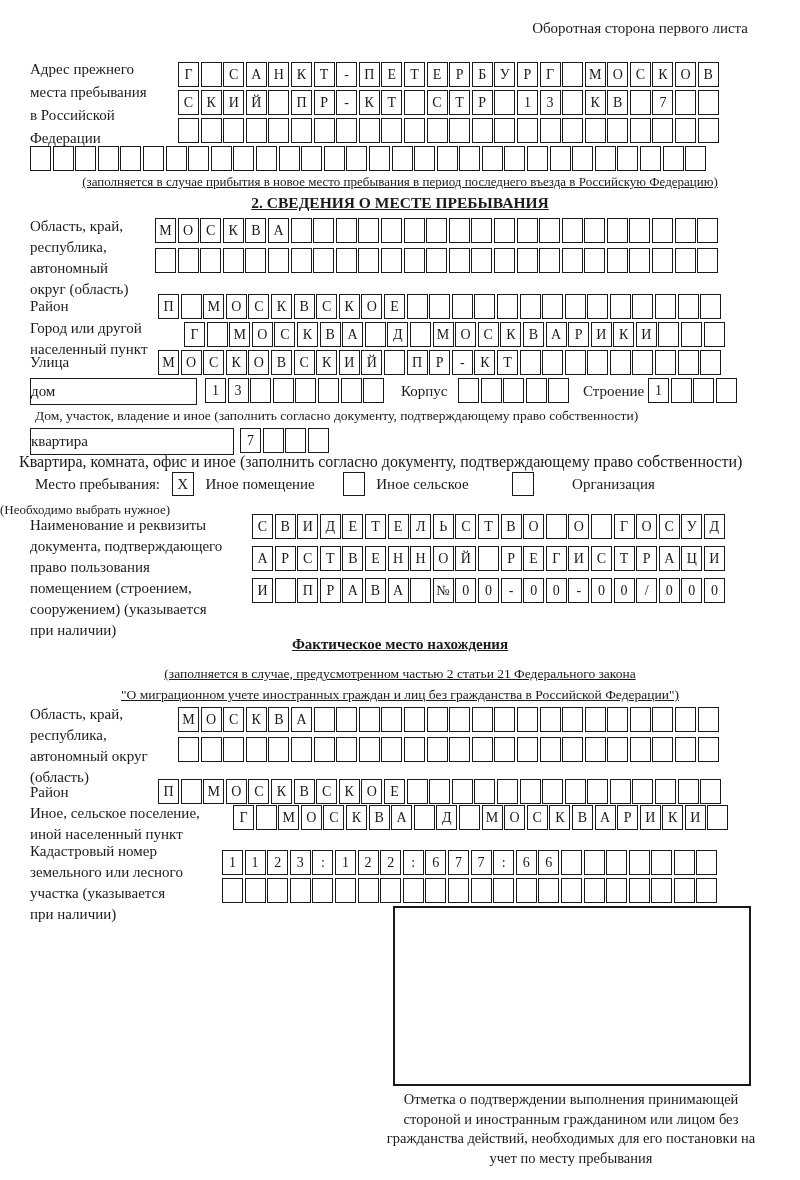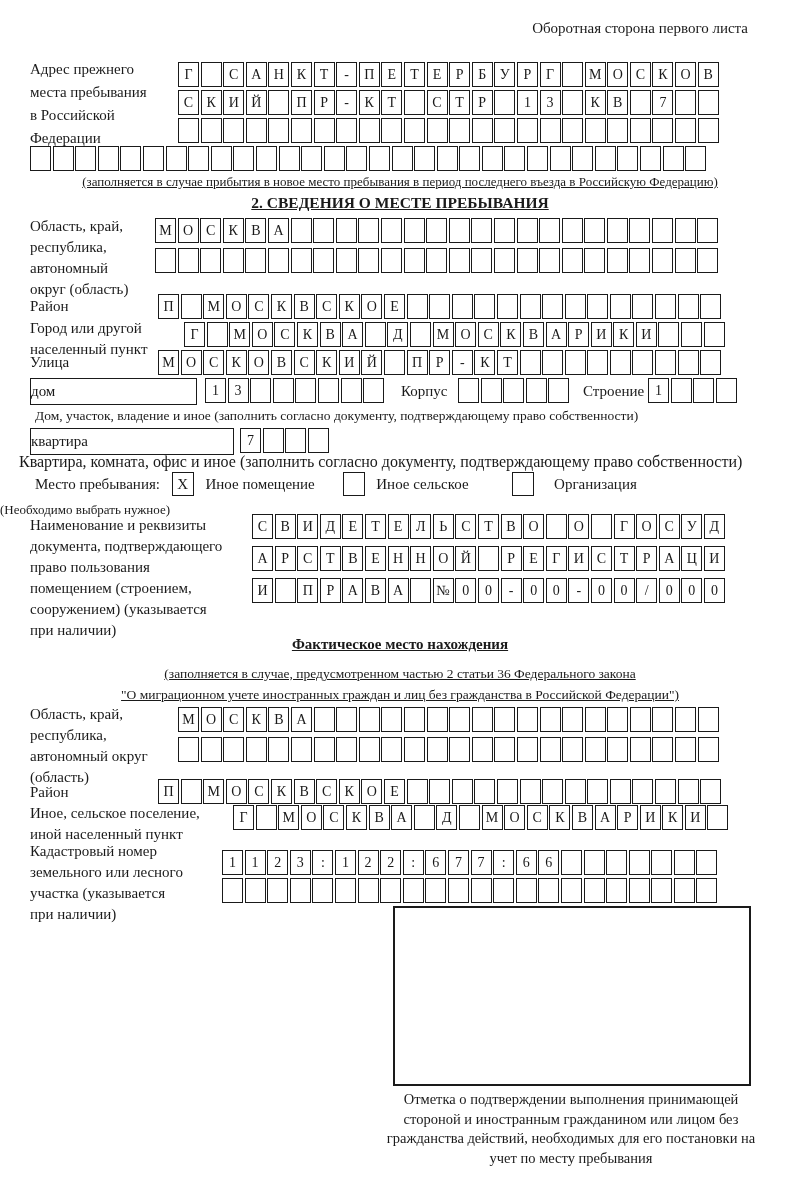--- a/index.html
+++ b/index.html
@@ -81,36 +81,36 @@
 <div class="abs row" style="left:240px;top:428px"><span class="cell">7</span><span class="cell"></span><span class="cell"></span><span class="cell"></span></div>
 <div class="abs note" style="left:19px;top:454px;font-size:16px">Квартира, комната, офис и иное (заполнить согласно документу, подтверждающему право собственности)</div>
 
 <div class="abs mesto" style="left:35px;top:472px">
   <span class="copt">Место пребывания:</span>
   <span class="cb">X</span>
   <span class="copt">Иное помещение</span>
   <span class="cb" style="margin-left:24px"></span>
   <span class="copt">Иное сельское</span>
   <span class="cb" style="margin-left:40px"></span>
-  <span class="copt" style="margin-left:8px">Организация</span>
+  <span class="copt" style="margin-left:26px">Организация</span>
 </div>
 <div class="abs note" style="left:0;top:502px;width:694px;text-align:left">(Необходимо выбрать нужное)</div>
 
 <div class="abs lbl ml" style="left:30px;top:515px;width:220px">Наименование и реквизиты
 документа, подтверждающего
 право пользования
 помещением (строением,
 сооружением) (указывается
 при наличии)</div>
 <div class="abs row" style="left:252px;top:514px"><span class="cell">С</span><span class="cell">В</span><span class="cell">И</span><span class="cell">Д</span><span class="cell">Е</span><span class="cell">Т</span><span class="cell">Е</span><span class="cell">Л</span><span class="cell">Ь</span><span class="cell">С</span><span class="cell">Т</span><span class="cell">В</span><span class="cell">О</span><span class="cell"></span><span class="cell">О</span><span class="cell"></span><span class="cell">Г</span><span class="cell">О</span><span class="cell">С</span><span class="cell">У</span><span class="cell">Д</span></div>
 <div class="abs row" style="left:252px;top:546px"><span class="cell">А</span><span class="cell">Р</span><span class="cell">С</span><span class="cell">Т</span><span class="cell">В</span><span class="cell">Е</span><span class="cell">Н</span><span class="cell">Н</span><span class="cell">О</span><span class="cell">Й</span><span class="cell"></span><span class="cell">Р</span><span class="cell">Е</span><span class="cell">Г</span><span class="cell">И</span><span class="cell">С</span><span class="cell">Т</span><span class="cell">Р</span><span class="cell">А</span><span class="cell">Ц</span><span class="cell">И</span></div>
 <div class="abs row" style="left:252px;top:578px"><span class="cell">И</span><span class="cell"></span><span class="cell">П</span><span class="cell">Р</span><span class="cell">А</span><span class="cell">В</span><span class="cell">А</span><span class="cell"></span><span class="cell">№</span><span class="cell">0</span><span class="cell">0</span><span class="cell">-</span><span class="cell">0</span><span class="cell">0</span><span class="cell">-</span><span class="cell">0</span><span class="cell">0</span><span class="cell">/</span><span class="cell">0</span><span class="cell">0</span><span class="cell">0</span></div>
 
 <div class="abs center sect-title" style="top:636px;font-size:15px">Фактическое место нахождения</div>
-<div class="abs note center" style="top:666px;font-size:13.5px">(заполняется в случае, предусмотренном частью 2 статьи 36 Федерального закона</div>
+<div class="abs note center" style="top:666px;font-size:13.5px">(заполняется в случае, предусмотренном частью 2 статьи 21 Федерального закона</div>
 <div class="abs note center" style="top:687px;font-size:13.5px">"О миграционном учете иностранных граждан и лиц без гражданства в Российской Федерации")</div>
 
 <div class="abs lbl ml" style="left:30px;top:704px;width:150px">Область, край,
 республика,
 автономный округ
 (область)</div>
 <div class="abs row" style="left:178px;top:707px"><span class="cell">М</span><span class="cell">О</span><span class="cell">С</span><span class="cell">К</span><span class="cell">В</span><span class="cell">А</span><span class="cell"></span><span class="cell"></span><span class="cell"></span><span class="cell"></span><span class="cell"></span><span class="cell"></span><span class="cell"></span><span class="cell"></span><span class="cell"></span><span class="cell"></span><span class="cell"></span><span class="cell"></span><span class="cell"></span><span class="cell"></span><span class="cell"></span><span class="cell"></span><span class="cell"></span><span class="cell"></span></div>
 <div class="abs row" style="left:178px;top:737px"><span class="cell"></span><span class="cell"></span><span class="cell"></span><span class="cell"></span><span class="cell"></span><span class="cell"></span><span class="cell"></span><span class="cell"></span><span class="cell"></span><span class="cell"></span><span class="cell"></span><span class="cell"></span><span class="cell"></span><span class="cell"></span><span class="cell"></span><span class="cell"></span><span class="cell"></span><span class="cell"></span><span class="cell"></span><span class="cell"></span><span class="cell"></span><span class="cell"></span><span class="cell"></span><span class="cell"></span></div>
 
 <div class="abs lbl" style="left:30px;top:782px">Район</div>

